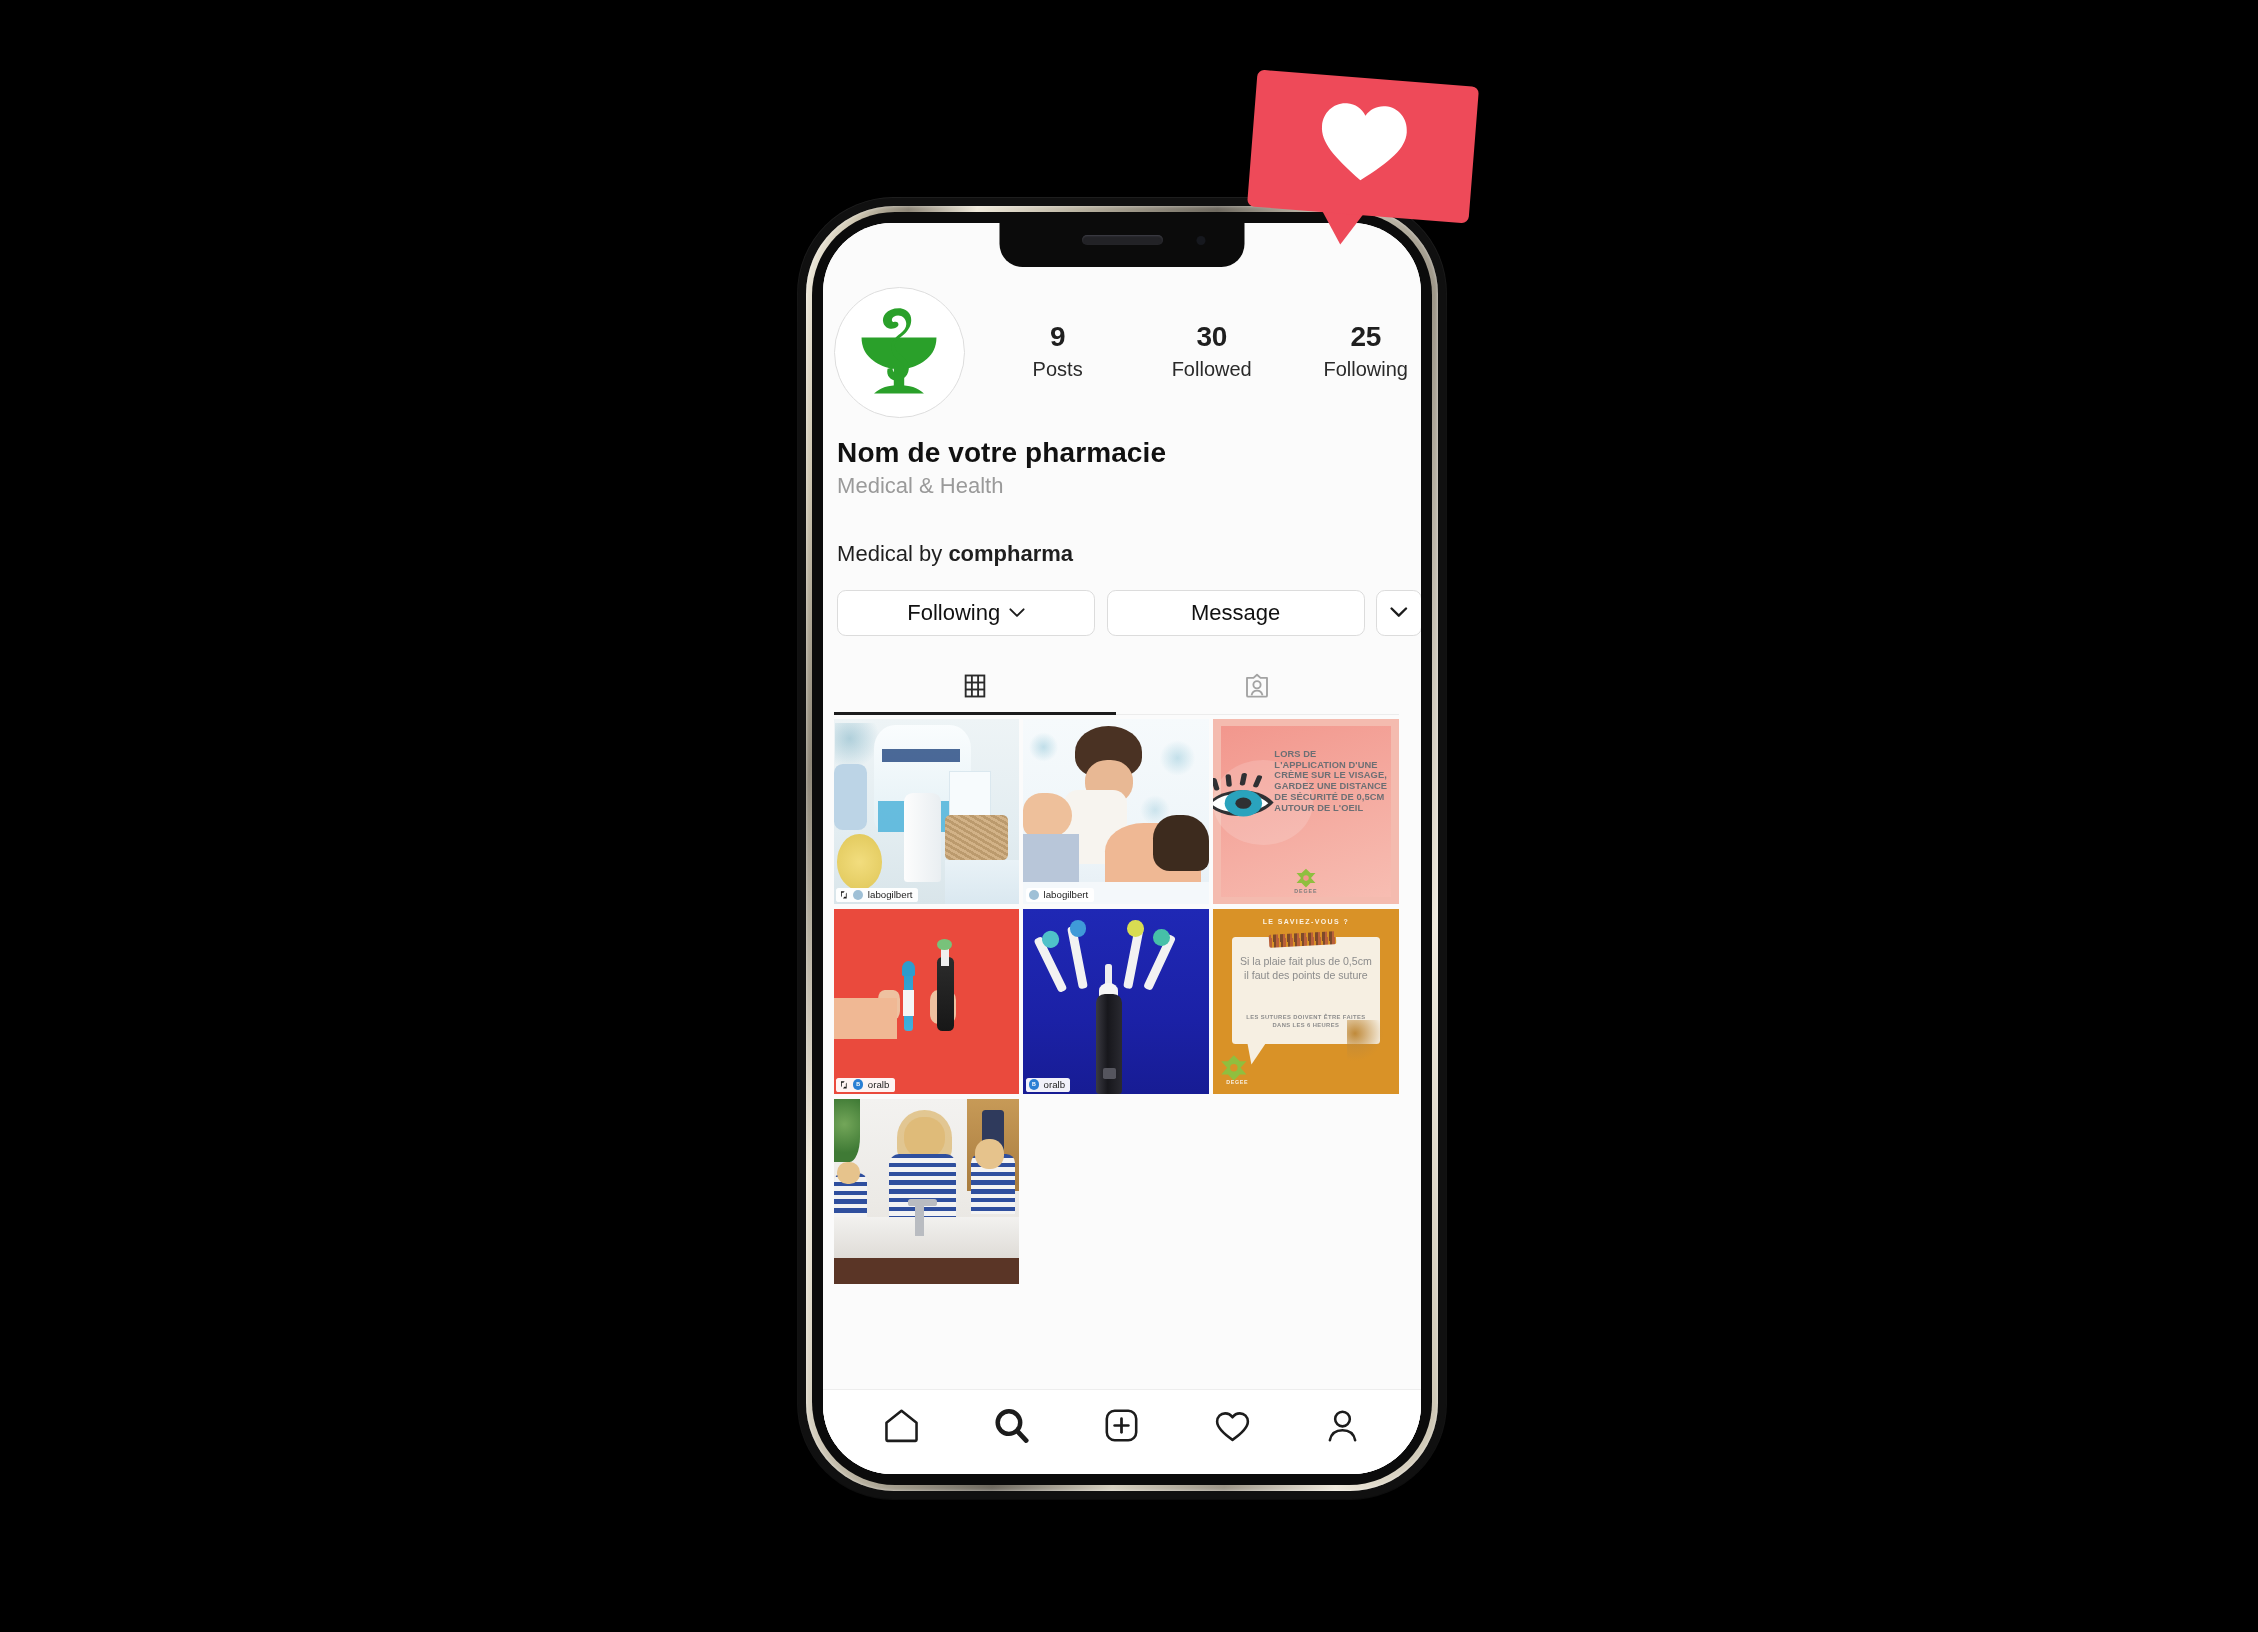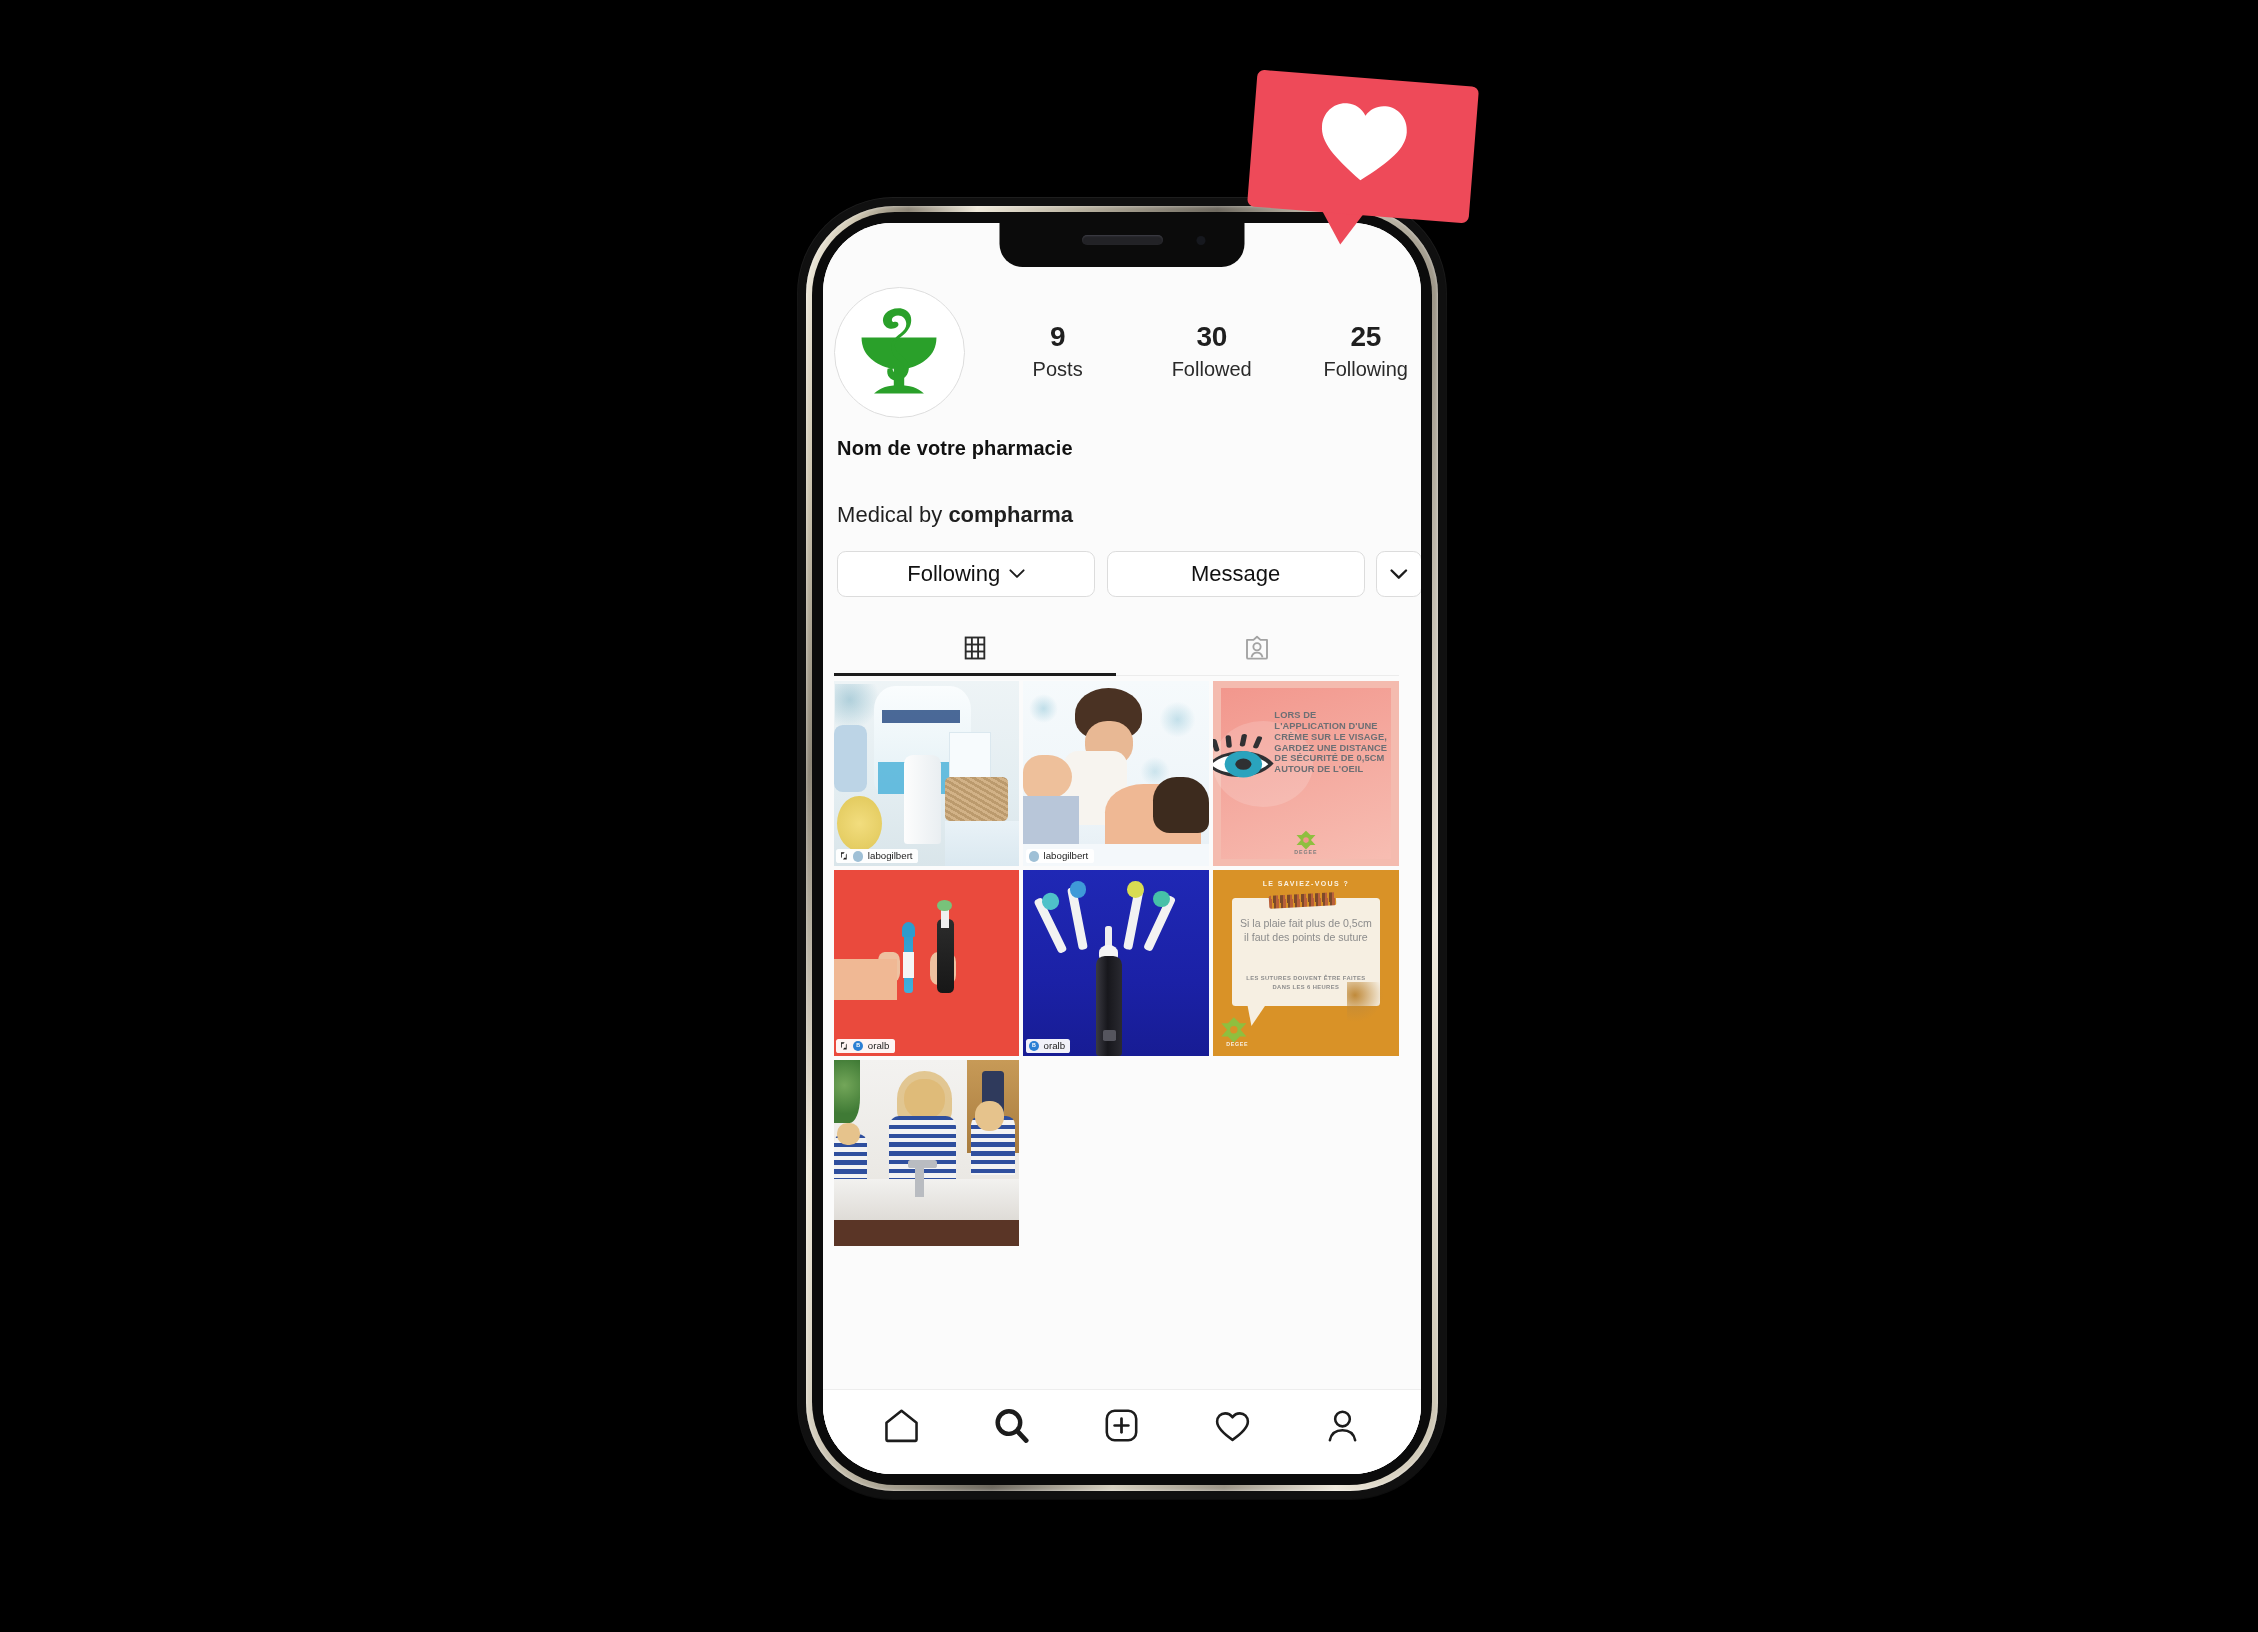--- a/index.html
+++ b/index.html
@@ -131,21 +131,21 @@
   .stat{text-align:center;min-width:97px;}
   .stat-num{
     font-size:28px;font-weight:bold;color:#1f1f1f;line-height:1.1;
     letter-spacing:-0.3px;
   }
   .stat-label{
     font-size:20px;color:#2a2a2a;line-height:1.35;margin-top:3.5px;
   }
 
   .profile-name{
-    font-size:20px;font-weight:bold;color:#111111;
+    font-size:28px;font-weight:bold;color:#111111;
     margin:19.4px 0 0 8.8px;letter-spacing:0.1px;
   }
   .profile-category{
     font-size:22px;color:#9a9a9a;margin:3.5px 0 0 8.8px;
   }
   .followed-by{
     font-size:22px;color:#1f1f1f;margin:42px 0 0 8.8px;
   }
   .followed-by b{font-weight:bold;}
 
@@ -323,20 +323,21 @@
                 <div class="stat-label">Followed</div>
               </div>
               <div class="stat">
                 <div class="stat-num">25</div>
                 <div class="stat-label">Following</div>
               </div>
             </div>
           </div>
 
           <div class="profile-name">Nom de votre pharmacie</div>
+          <div class="profile-category">Medical &amp; Health</div>
 
           <div class="followed-by">
             <span>Medical by </span><b>compharma</b>
           </div>
 
           <div class="action-row">
             <div class="btn btn-following">
               <span>Following</span>
               <svg width="16" height="9.7" viewBox="0 0 18 11">
                 <path d="M1.5 1.5 L9 9 L16.5 1.5" fill="none" stroke="#1c1c1c" stroke-width="2.2" stroke-linecap="round" stroke-linejoin="round"></path>

